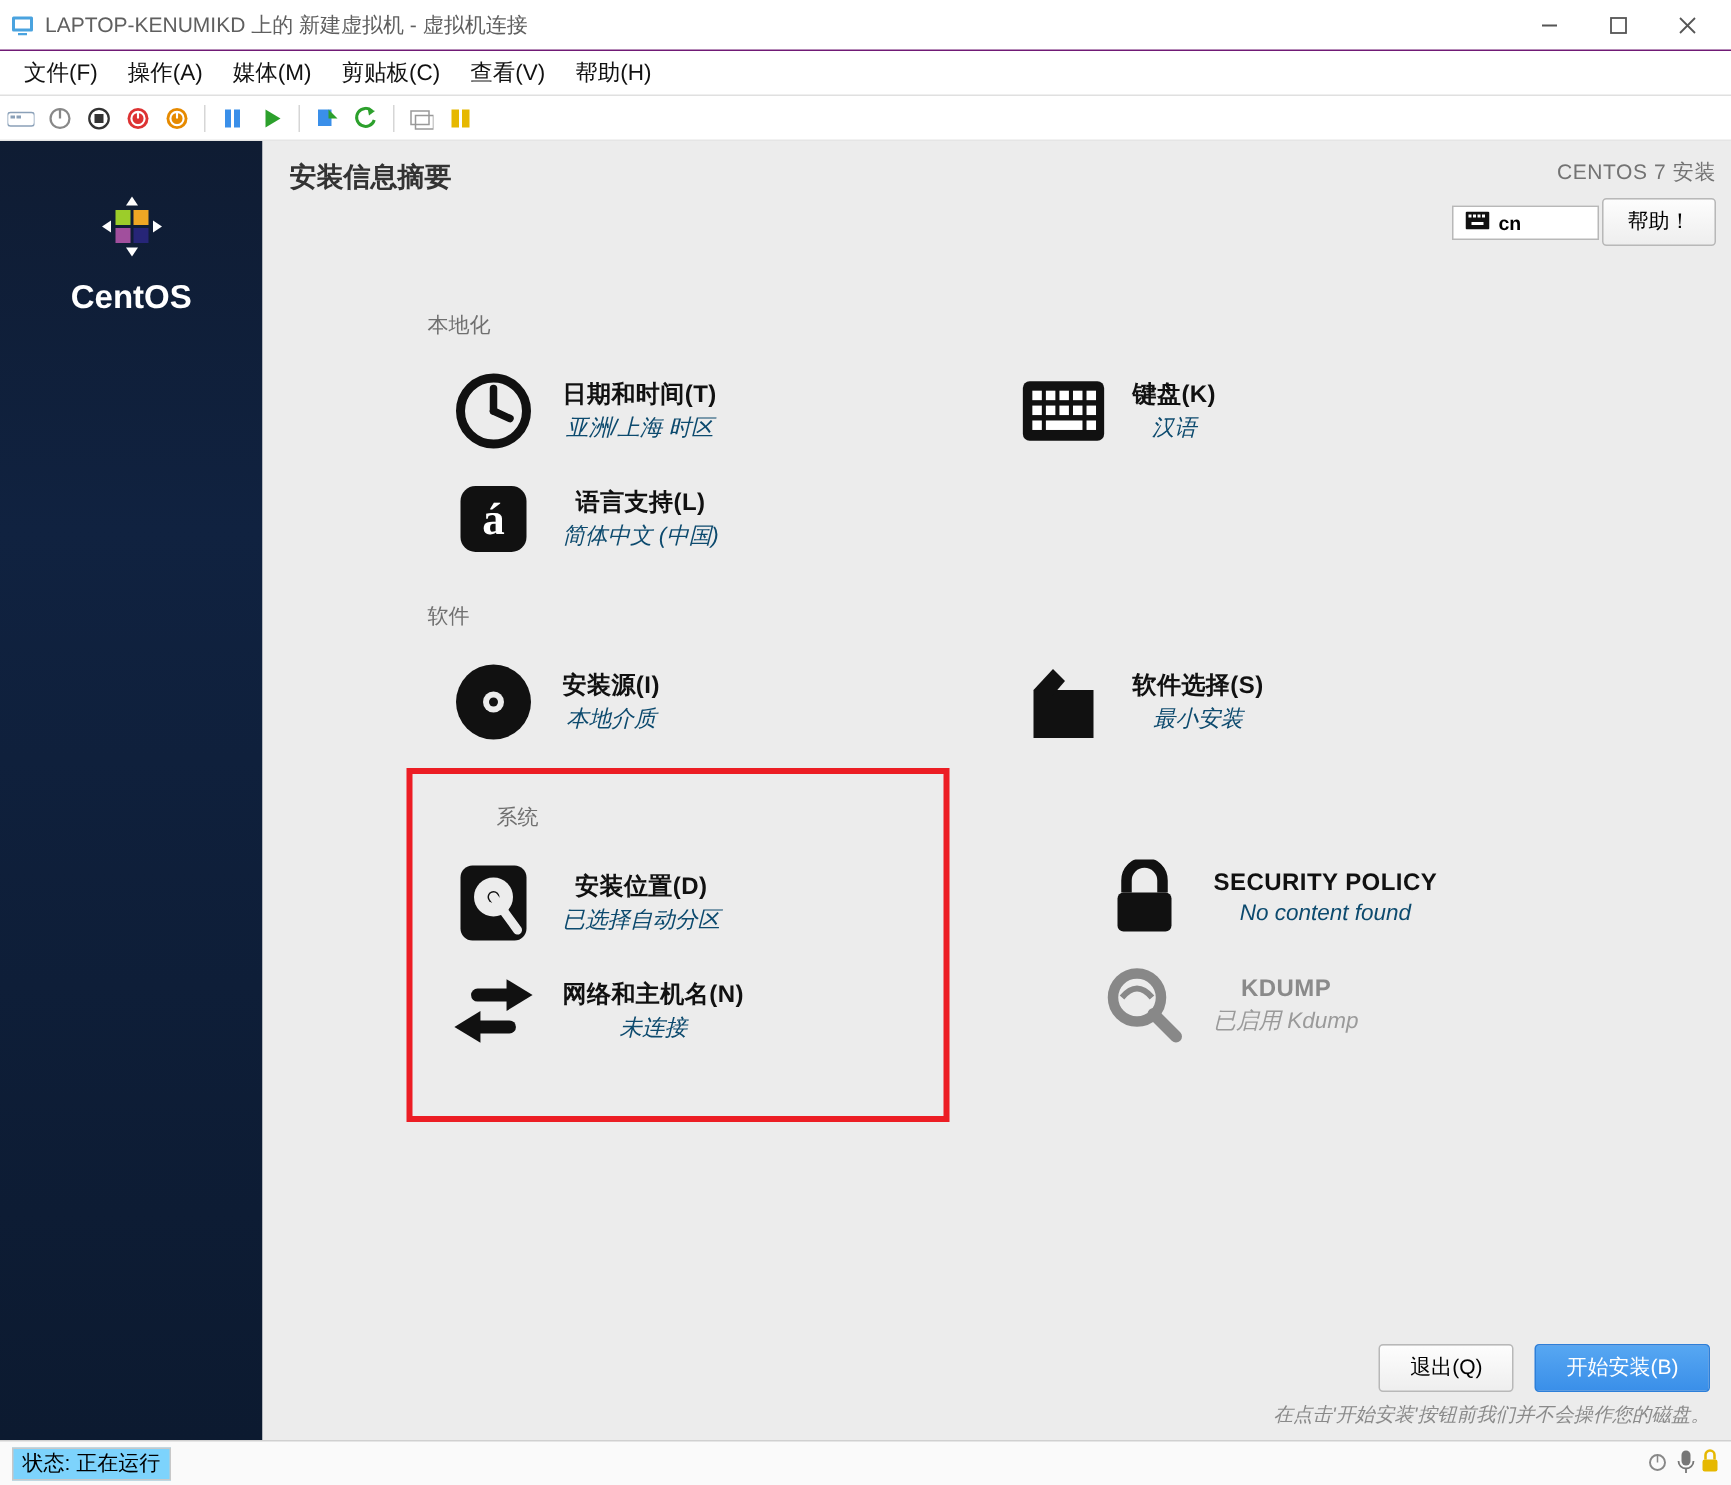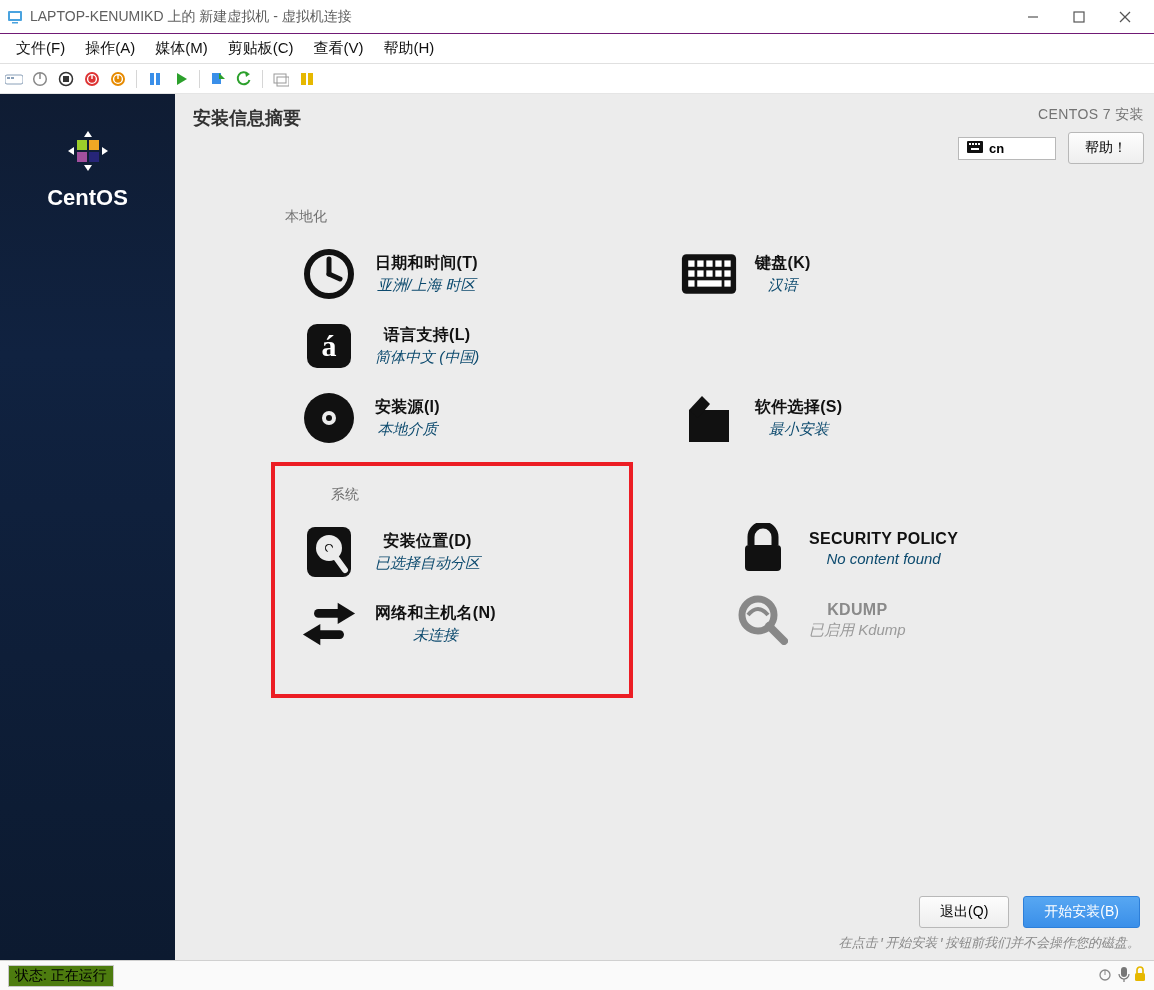--- a/index.html
+++ b/index.html
@@ -83,21 +83,21 @@
 
   .top-row {
     display: flex;
     justify-content: space-between;
     align-items: flex-start;
     padding: 12px 10px 4px 18px;
   }
   .page-title { font-size: 18px; font-weight: 700; color: #333; }
   .top-right { display:flex; flex-direction:column; align-items:flex-end; gap:8px; }
   .distro-name { font-size: 14px; color: #737373; letter-spacing: 0.4px; }
-  .top-right-row { display:flex; align-items:center; gap:12px; }
+  .top-right-row { display:flex; align-items:center; gap:2px; }
   .lang-ind {
     display:flex; align-items:center; gap:6px;
     background: #fff;
     border: 1px solid #b8b8b8;
     padding: 3px 8px;
     font-size: 13px; font-weight: bold;
     width: 98px;
   }
   .help-btn {
     padding: 6px 16px;
@@ -150,37 +150,37 @@
     border-radius: 3px;
     border: 1px solid #b8b8b8;
     background: linear-gradient(180deg, #fdfdfd, #eee);
     font-size: 14px;
   }
   .btn-primary {
     background: linear-gradient(180deg, #57a7f2, #3a8fe9);
     border: 1px solid #2d7fd9;
     color: #fff;
   }
-  .footer-hint { font-size: 13px; font-style: italic; color: #8a8a8a; font-family: Liberation Mono, monospace; }
+  .footer-hint { font-size: 13px; font-style: italic; color: #8a8a8a; }
 
   
   .status-bar {
     height: 30px;
     border-top: 1px solid #d0d0d0;
     display: flex;
     align-items: center;
     justify-content: space-between;
     padding: 0 8px;
     background: #fafafa;
     font-size: 14px;
   }
   .status-box {
     border: 1px solid #c8c8c8;
     padding: 1px 6px;
-    background: #4d7c0f;
+    background: #7dd3fc;
   }
   .status-icons { display:flex; gap:4px; align-items:center; }
 </style>
 </head>
 <body>
 
 <div class="title-bar">
   <span class="app-icon">
     <svg width="18" height="18" viewBox="0 0 18 18">
         <rect x="2" y="3" width="14" height="10" rx="1" fill="#4aa3df"></rect>
@@ -391,20 +391,21 @@
                 <text x="26" y="36" text-anchor="middle" fill="#fff" font-size="30" font-family="serif" font-weight="bold">á</text>
               </svg>
           </span>
           <div class="txt">
             <span class="lbl">语言支持(L)</span>
             <span class="sub">简体中文 (中国)</span>
           </div>
         </div>
       </div>
 
+      <div class="cat-title">软件</div>
       <div class="cat-row">
         <div class="spoke">
           <span class="icon-box">
             <svg width="54" height="54" viewBox="0 0 54 54">
                 <circle cx="27" cy="27" r="25" fill="#111"></circle>
                 <circle cx="27" cy="27" r="7" fill="#ececec"></circle>
                 <circle cx="27" cy="27" r="3" fill="#111"></circle>
               </svg>
           </span>
           <div class="txt">

